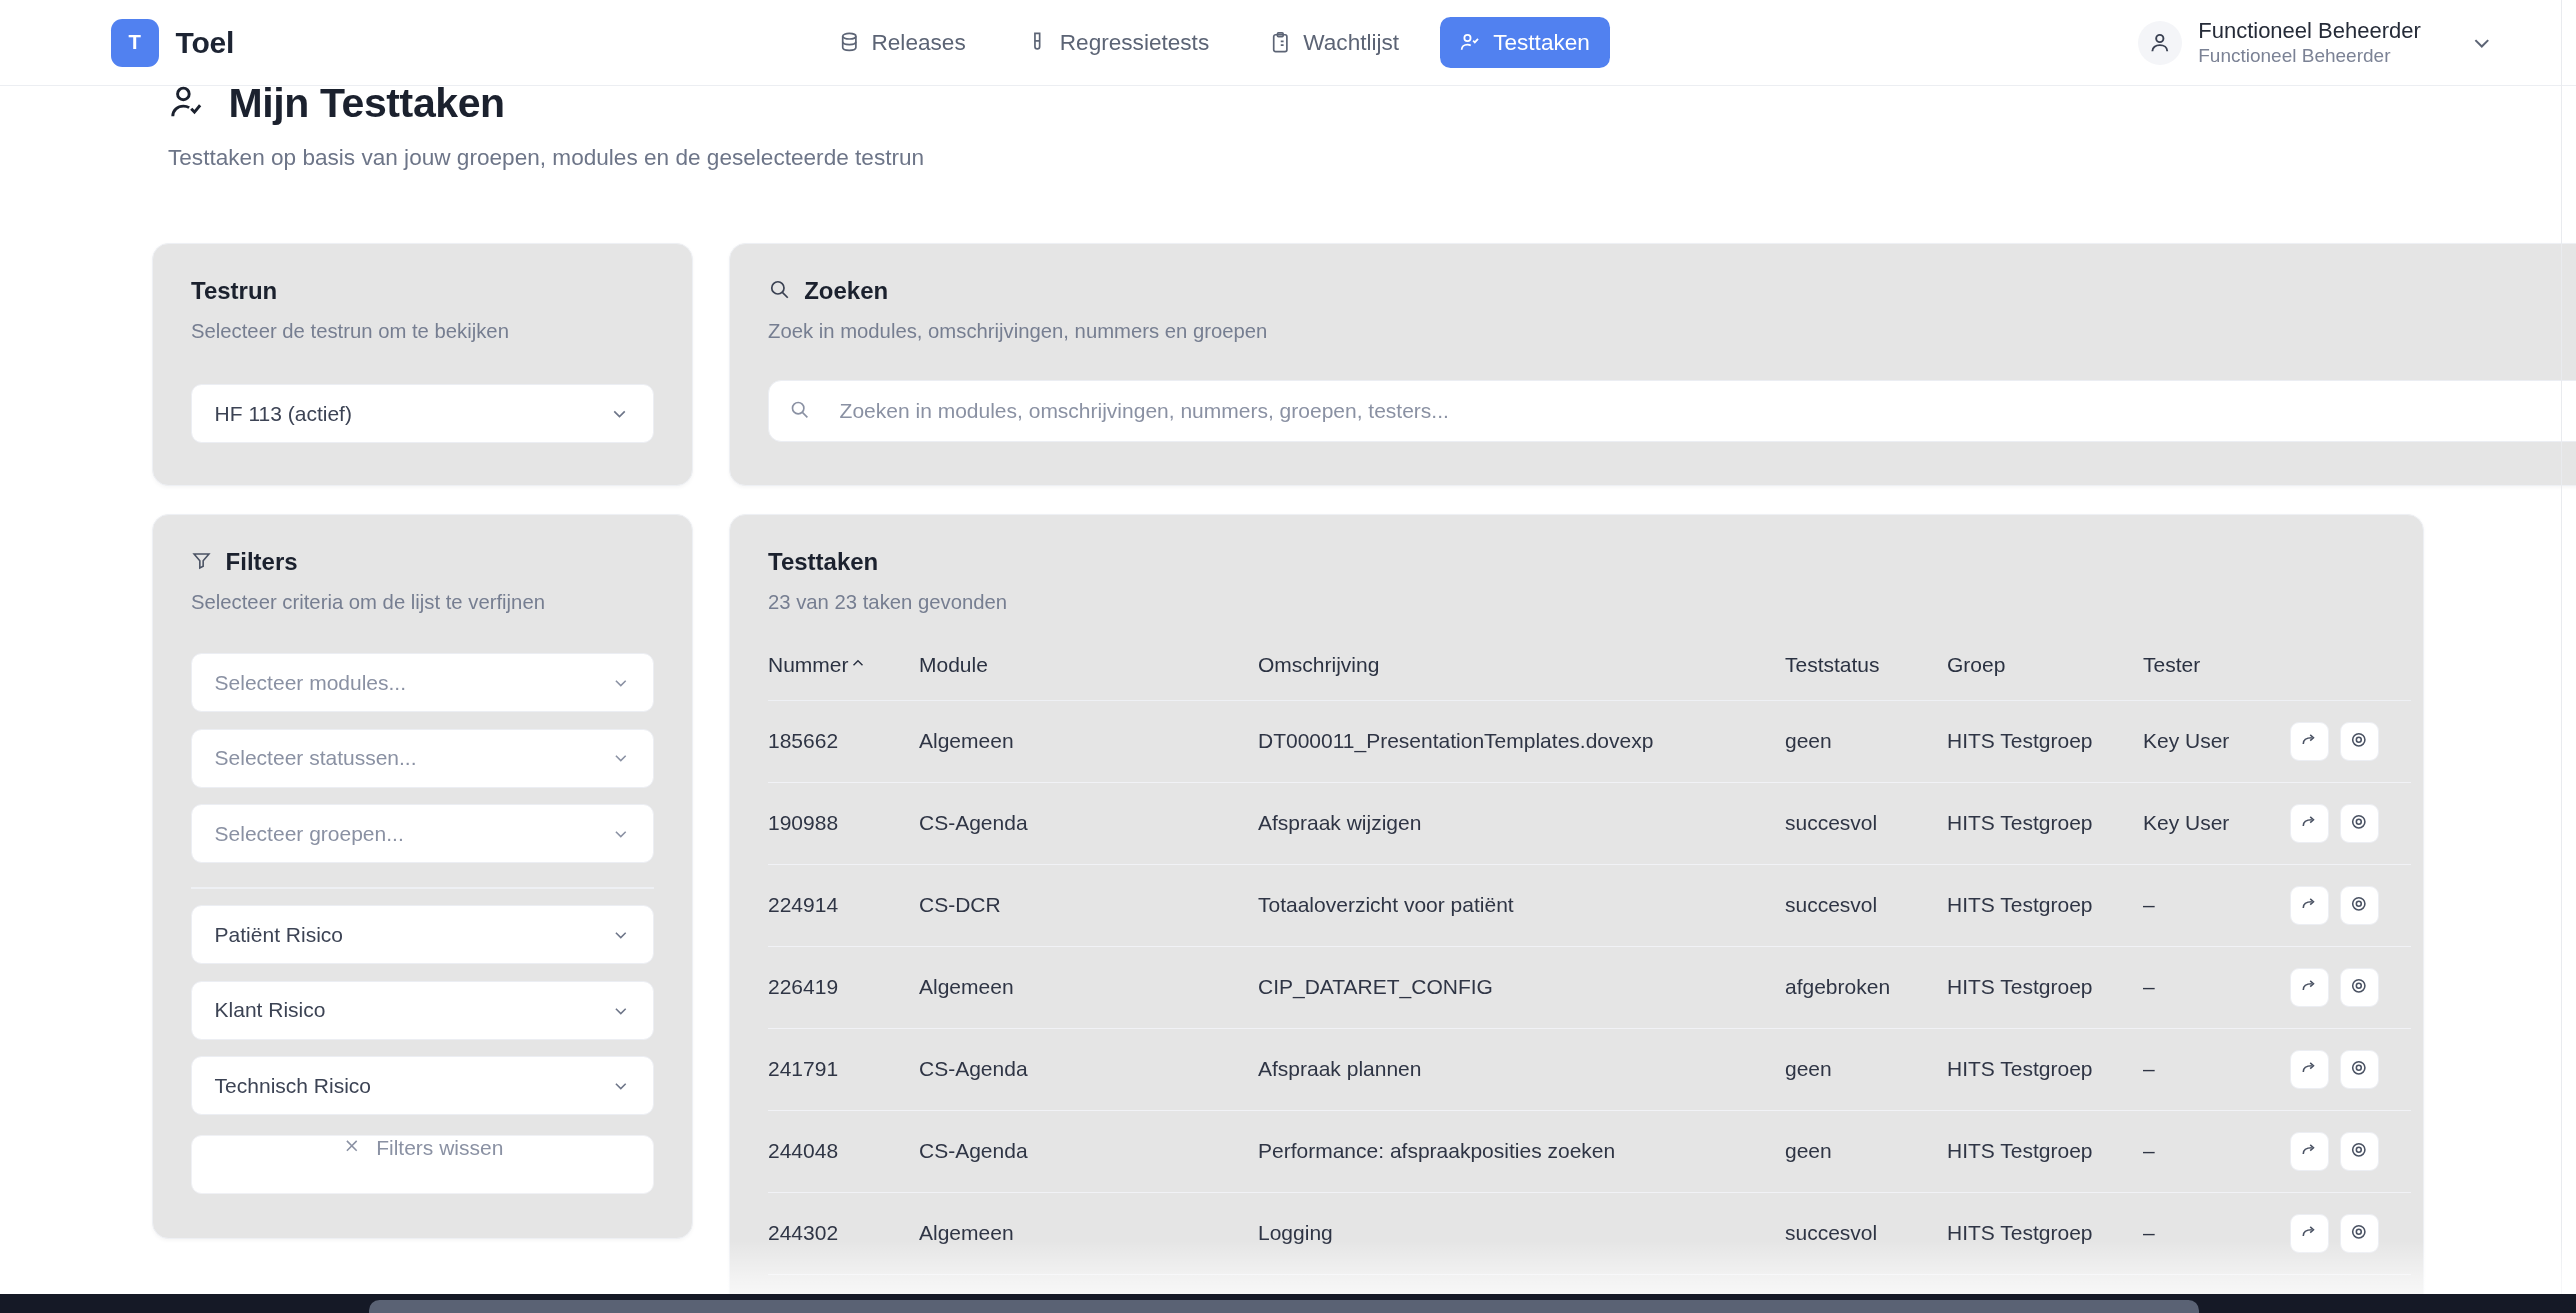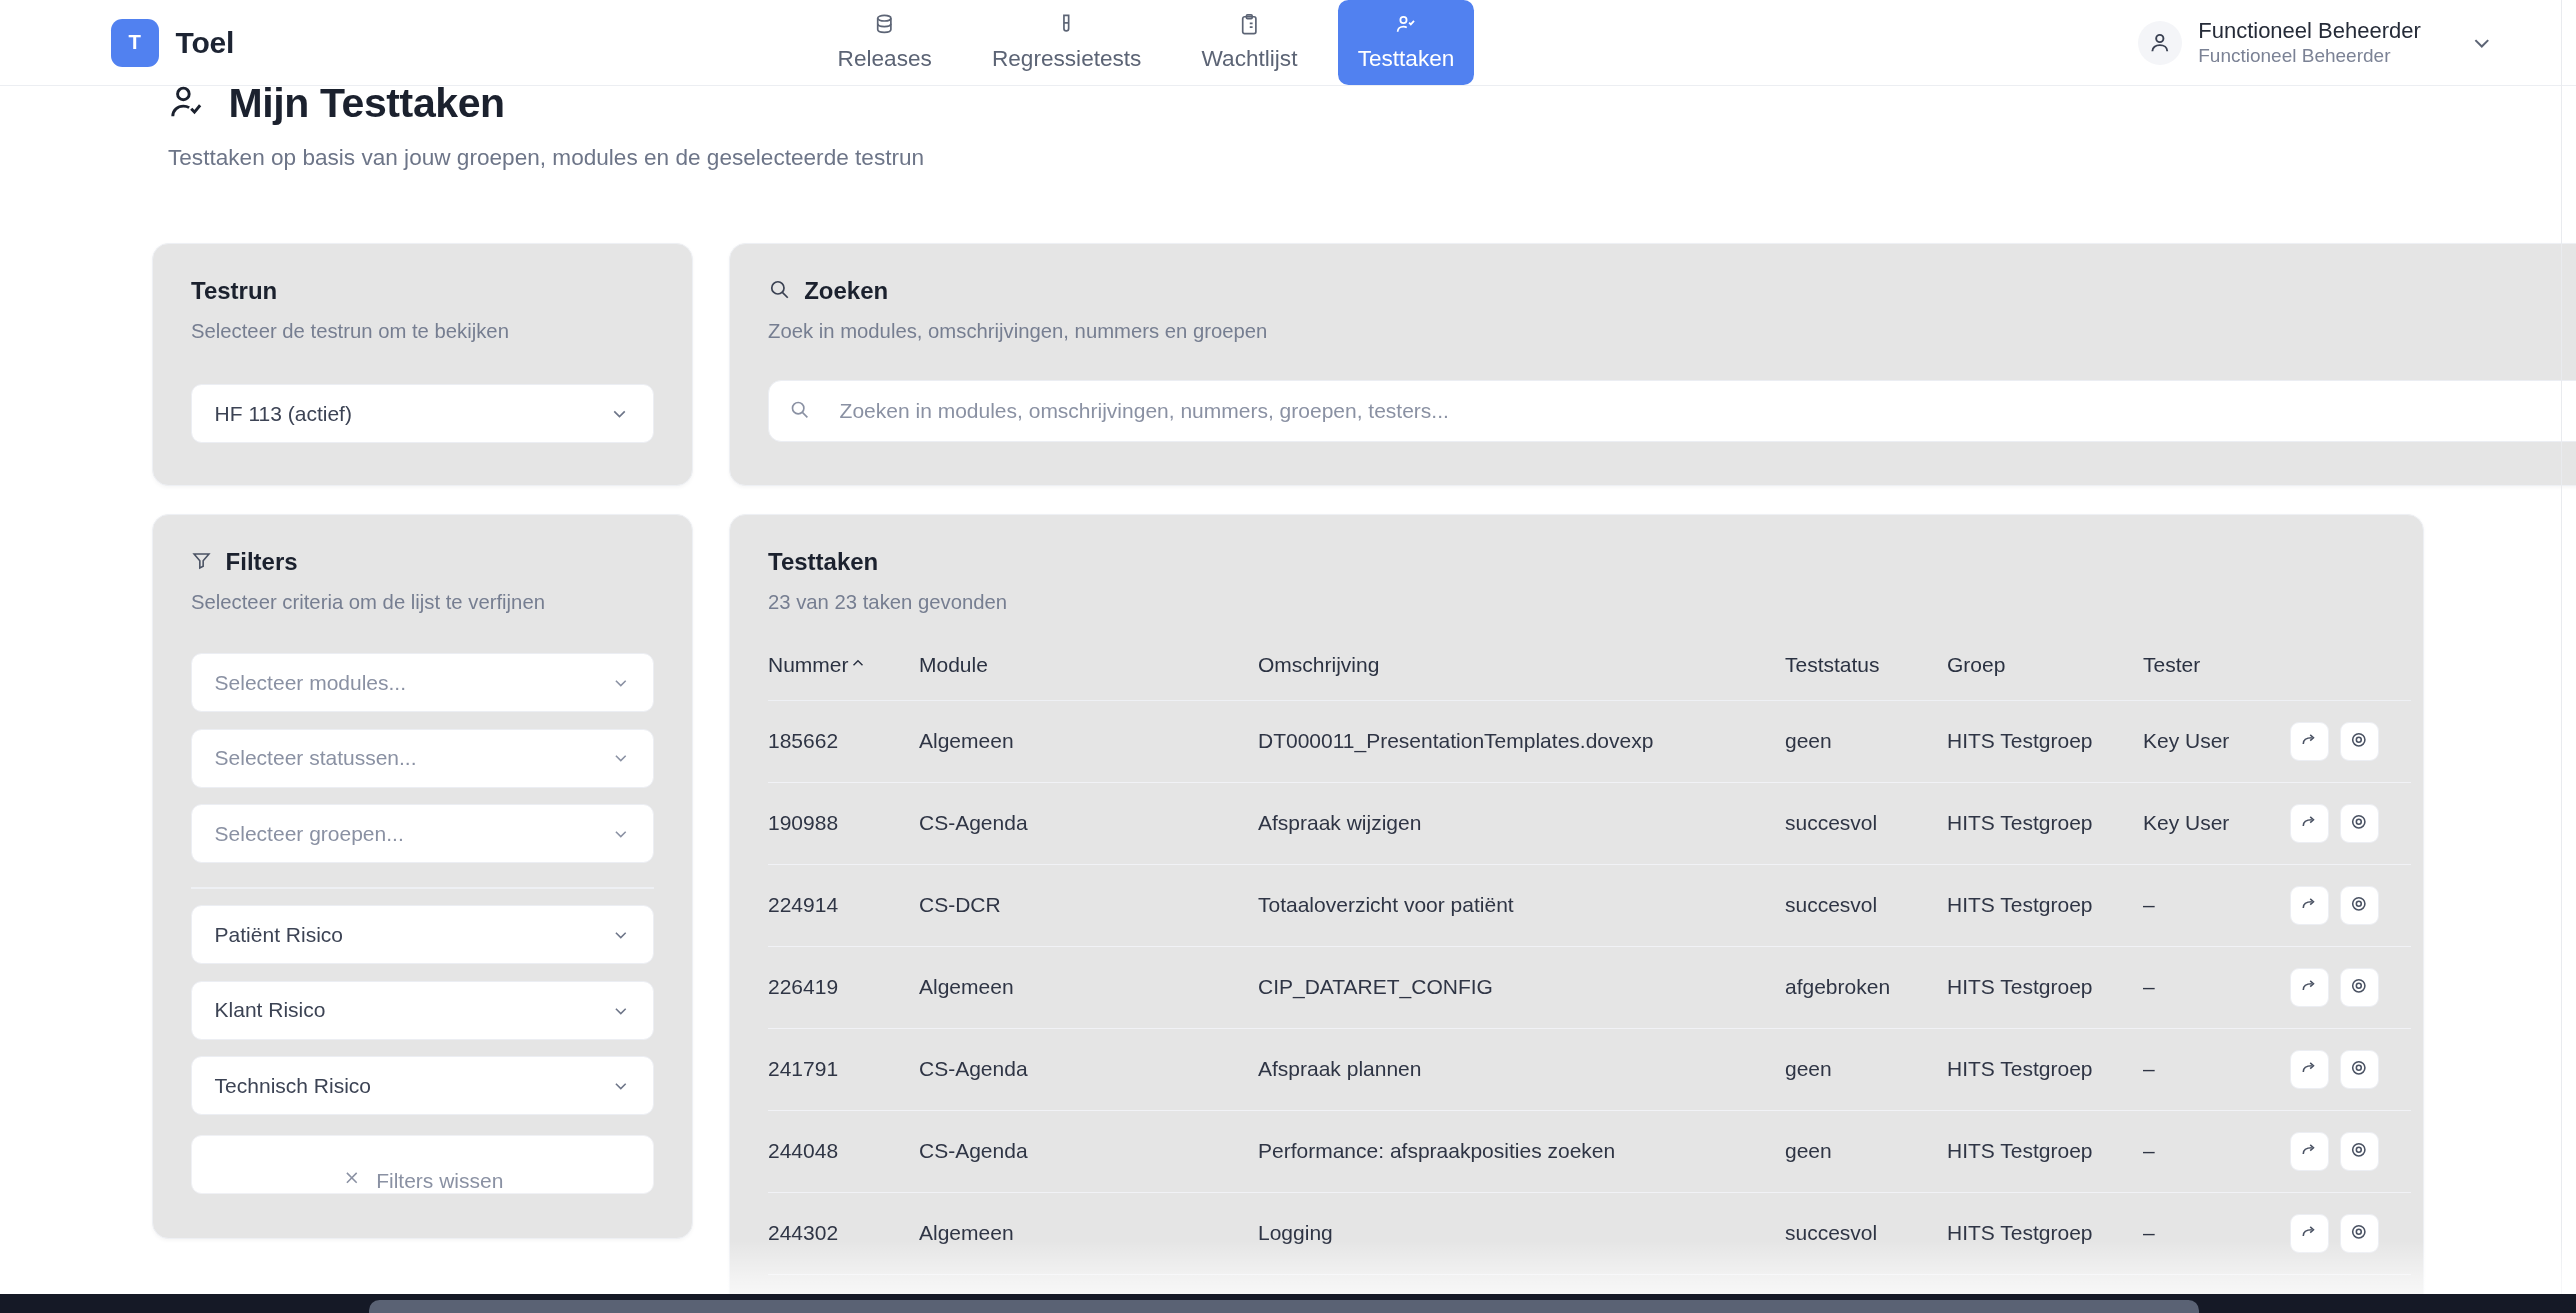--- a/index.html
+++ b/index.html
@@ -28,21 +28,20 @@
   }
   .brand-name { font-size: 30px; font-weight: 700; color: #1d2433; letter-spacing: -0.2px; }
 
   .mainnav { position: absolute; left: 818px; display: flex; align-items: center; gap: 0; }
   .navitem {
     display: flex; align-items: center; gap: 11.3px;
     padding: 12.8px 19.6px; border-radius: 10.5px;
     font-size: 22.6px; color: #5c6475; background: transparent;
     white-space: nowrap; cursor: pointer; border: none;
     font-family: inherit;
-    flex-direction: column;
   }
   .navitem + .navitem { margin-left: 21px; }
   .navitem.active { background: #5181f0; color: #ffffff; }
   .navitem svg { display: block; }
 
   .userbox {
     position: absolute; right: 81px; display: flex; align-items: center; gap: 16.6px;
   }
   .avatar {
     width: 44px; height: 44px; border-radius: 50%;
@@ -98,21 +97,21 @@
   .search-wrap input::placeholder { color: #8a91a3; }
 
   
   #filters-card { left: 152px; top: 514px; width: 541px; height: 725px; }
   #filters-card .inner { padding: 33px 38px; }
   #filters-card .field { margin-top: 16.6px; }
   #filters-card .field.first { margin-top: 39px; }
   .divider { height: 1.5px; background: #eef0f4; margin: 24px 0 7.5px; }
   .clear-btn {
     margin-top: 19.6px; height: 59px; border: 1.5px solid #f0f1f5; border-radius: 10.5px;
-    background: #fff; display: flex; align-items: flex-end; justify-content: center; gap: 15px;
+    background: #fff; display: flex; align-items: flex-start; justify-content: center; gap: 15px;
     font-size: 21px; color: #8a91a3; cursor: pointer; font-family: inherit; width: 100%;
   }
 
   
   #tasks-card { left: 729px; top: 514px; width: 1695px; height: 836px; overflow: hidden; }
   #tasks-card .inner { padding: 33px 38px 0; }
 
   table.tasks { width: 100%; border-collapse: collapse; margin-top: 39px; table-layout: fixed; }
   table.tasks th {
     text-align: left; font-size: 21px; font-weight: 400; color: #2b3242;

